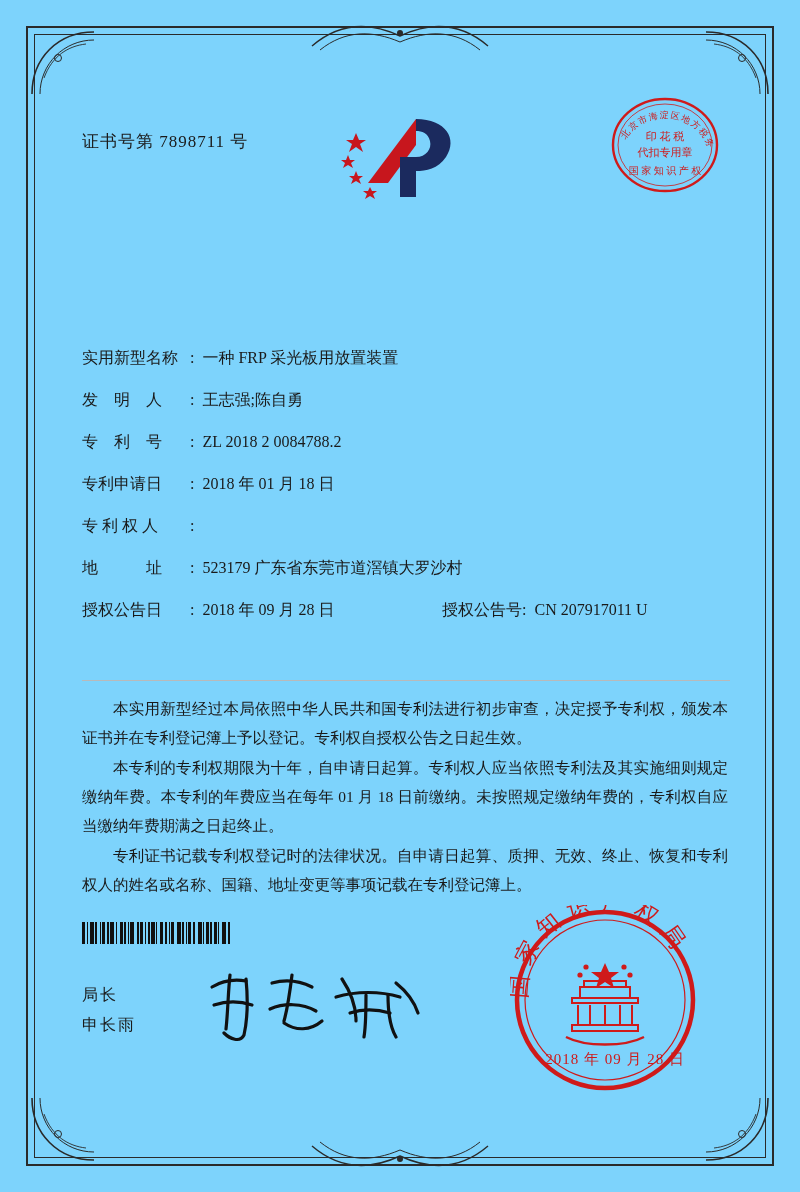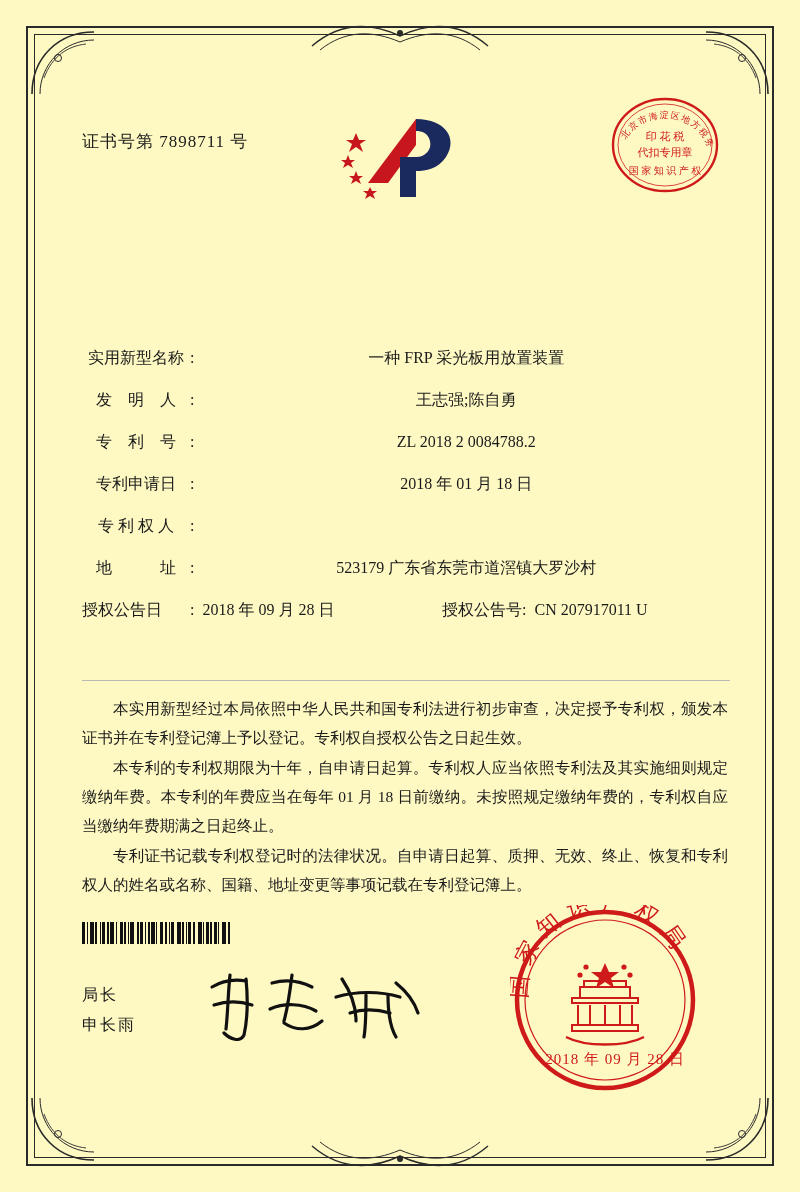--- a/index.html
+++ b/index.html
@@ -8,21 +8,21 @@
     background:#ffffff;
     font-family:"Liberation Serif", serif;
     color:#1a1a1a;
     position:relative;
     overflow:hidden;
   }
 
   
   .page{
     position:absolute;inset:0;
-    background:#fef9c3;
+    background:#7dd3fc;
   }
   .border-outer{
     position:absolute;
     left:26px;top:26px;right:26px;bottom:26px;
     border:2px solid #2a2a2a;
   }
   .border-inner{
     position:absolute;
     left:34px;top:34px;right:34px;bottom:34px;
     border:1px solid #2a2a2a;
@@ -83,21 +83,20 @@
   }
 
   .fields{
     position:absolute;left:22px;right:10px;top:290px;
     font-size:16px;
     line-height:1;
   }
   .field-row{
     display:flex;align-items:baseline;
     margin-bottom:26px;
-    text-align:center;
   }
   .field-label{
     width:108px;
     flex:0 0 108px;
     letter-spacing:0px;
     white-space:nowrap;
   }
   .field-colon{
     flex:0 0 auto;margin-right:8px;
   }

